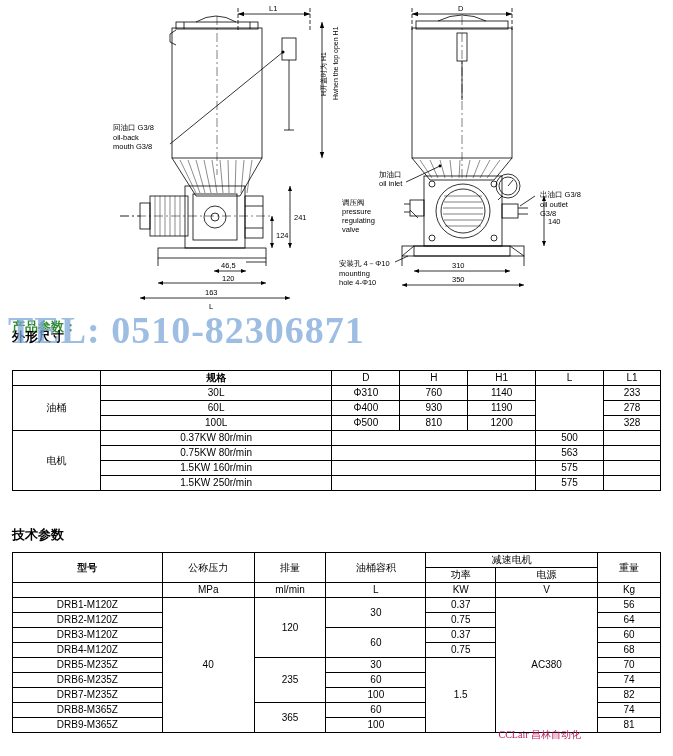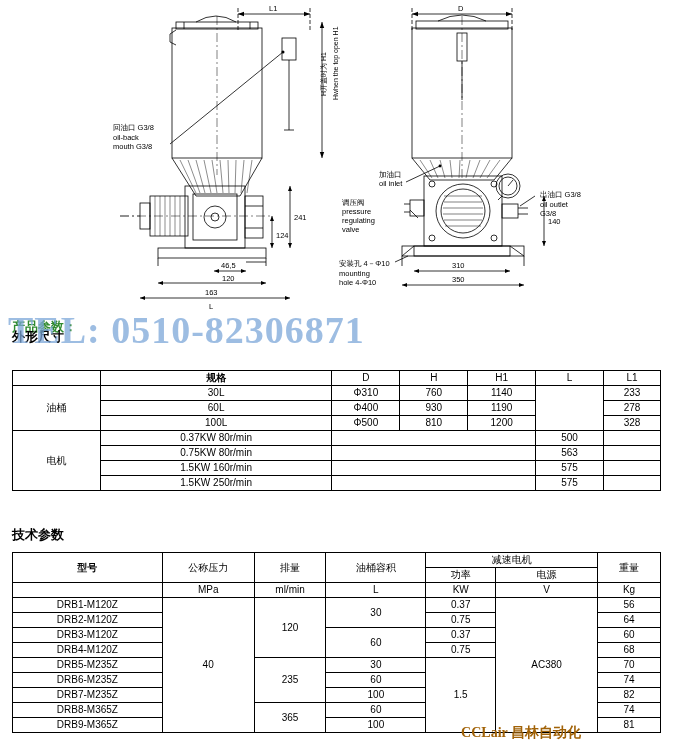--- a/index.html
+++ b/index.html
@@ -69,23 +69,23 @@
   .tbl-dim { left: 12px; top: 370px; width: 649px; }
   .tbl-dim td { height: 15px; }
   .tbl-tech { left: 12px; top: 552px; width: 649px; }
   .tbl-tech td { height: 15px; }
   .bold { font-weight: bold; border-radius: 7px; }
 
   .brand {
     position: absolute;
     right: 14px;
     bottom: 14px;
-    font-size: 14px;
-    font-weight: bold;
-    color: #a16207;
+    font-size: 10px;
+    font-weight: normal;
+    color: #be185d;
     font-family: "Liberation Serif", serif;
   }
 </style>
 </head>
 <body>
 
 <div class="page">
 
   <div class="drawing">
   <svg width="673" height="315" viewBox="0 0 673 315" xmlns="http://www.w3.org/2000/svg">

